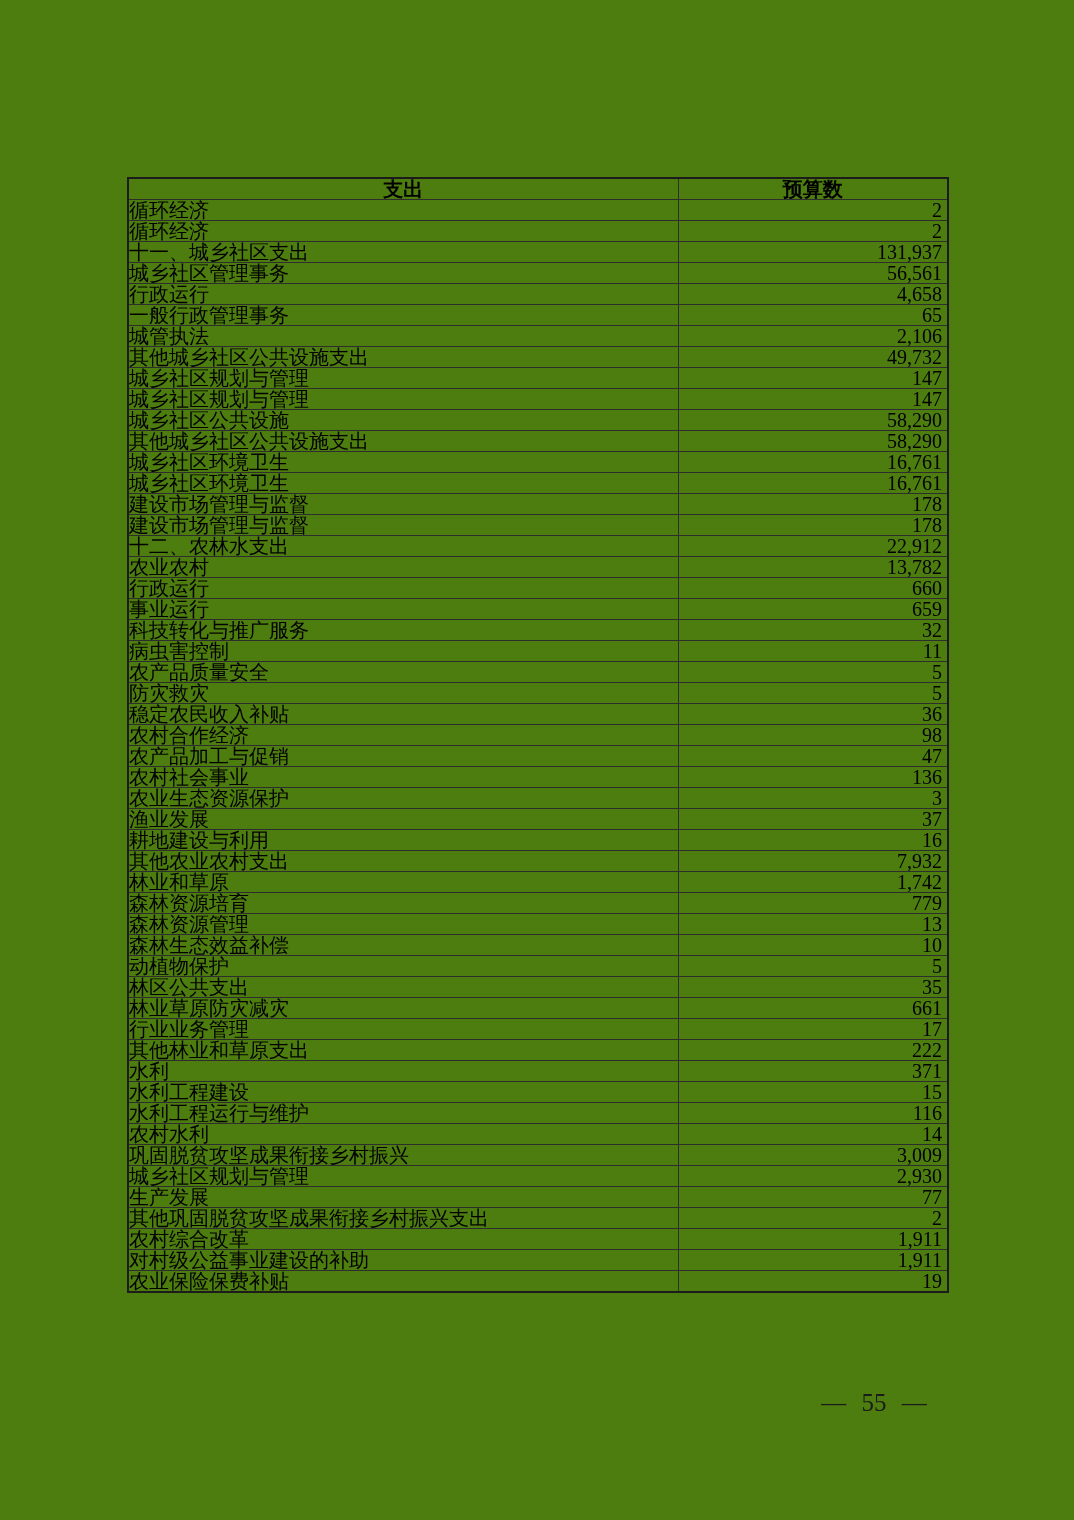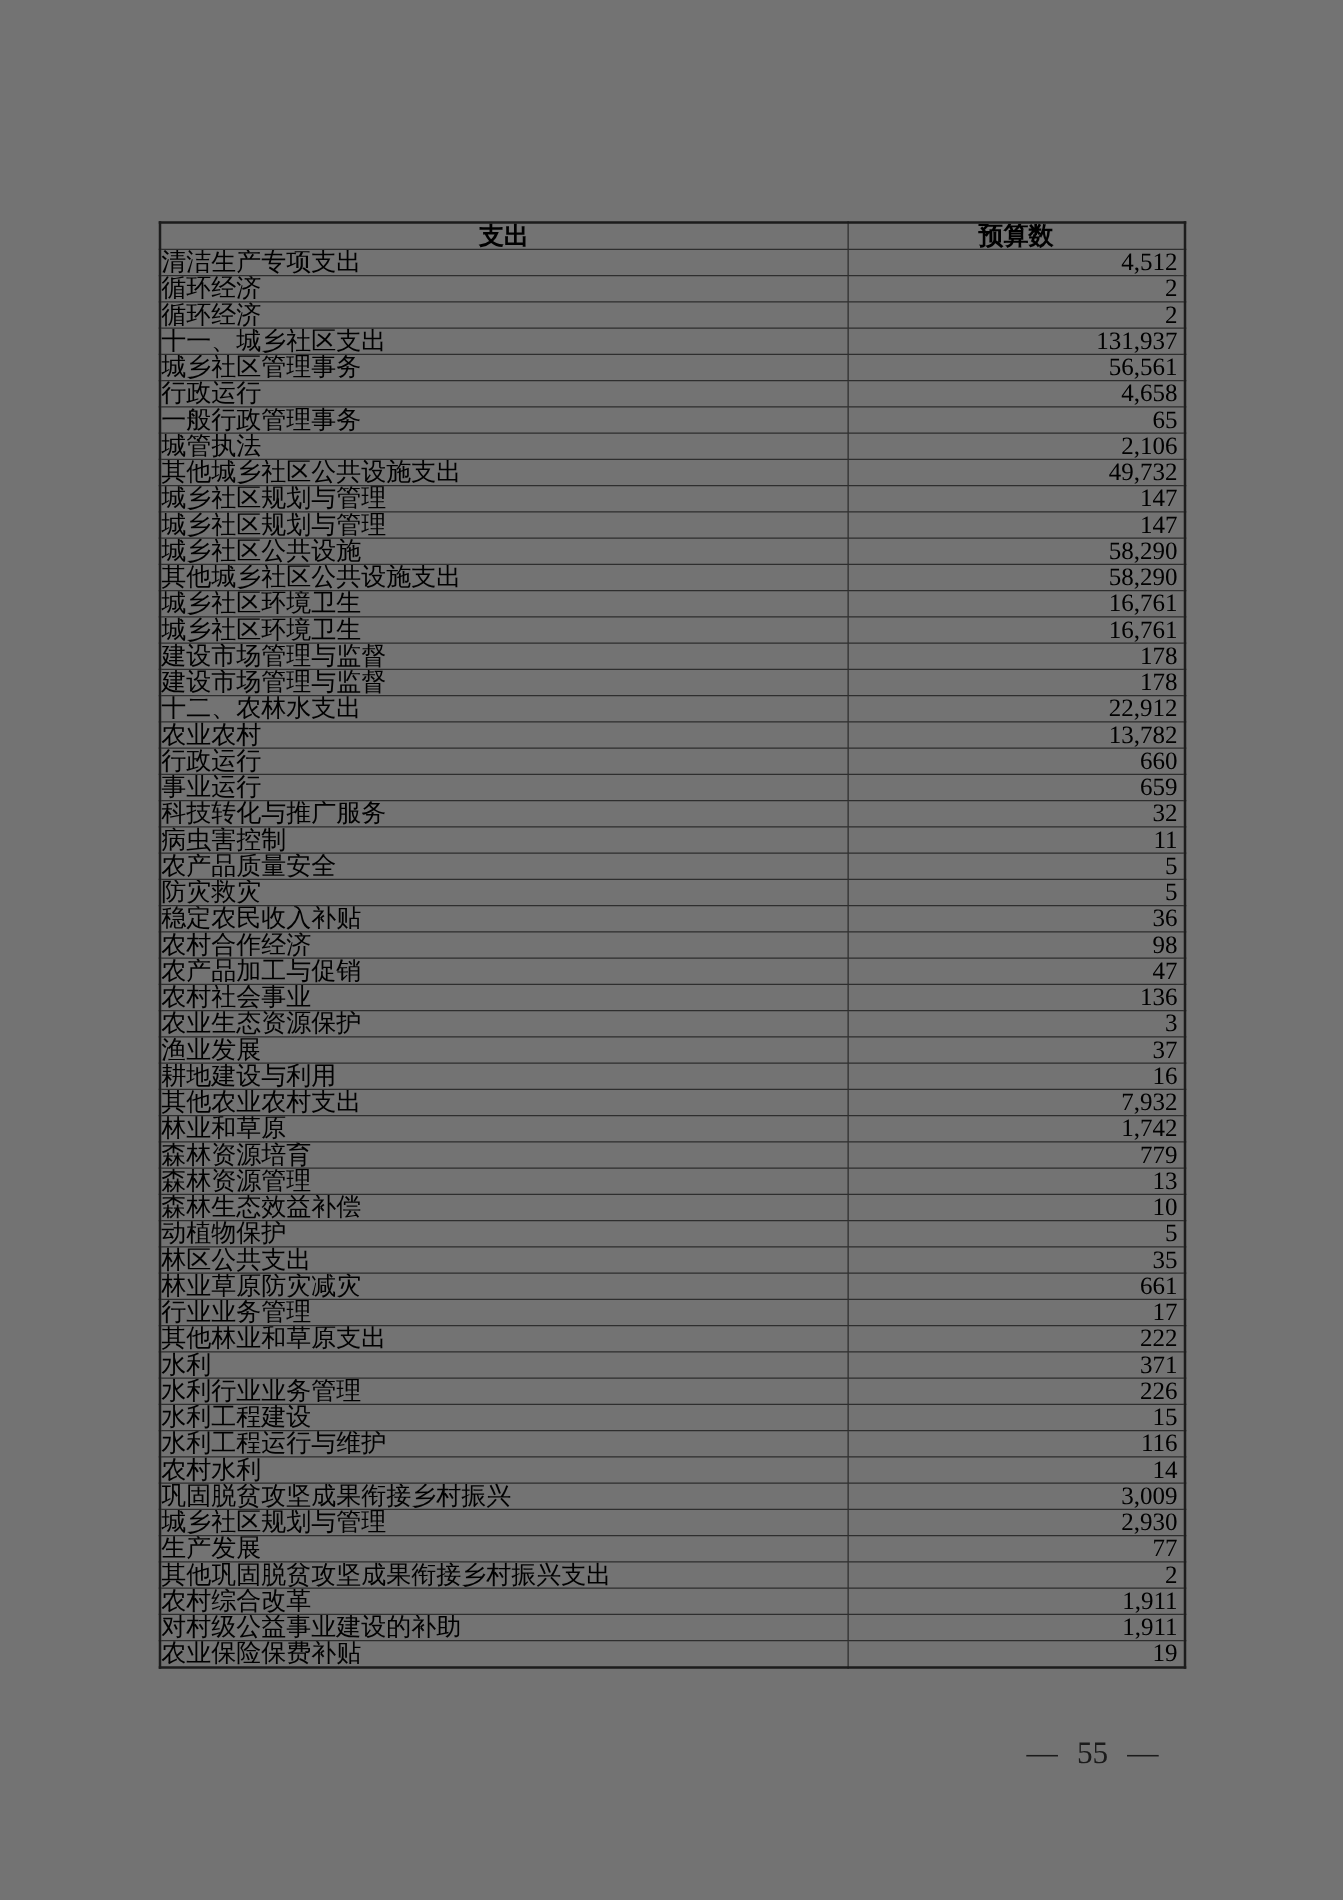--- a/index.html
+++ b/index.html
@@ -5,21 +5,21 @@
   * { margin: 0; padding: 0; box-sizing: content-box; }
   html, body { background: #ffffff; }
   body {
     width: 1074px;
     height: 1520px;
     position: relative;
     font-family: "Liberation Serif", "DejaVu Serif", serif;
     color: #000000;
     overflow: hidden;
   }
-  .sheet { position: absolute; inset: 0; background: #737373; }
+  .sheet { position: absolute; inset: 0; background: #4d7c0f; }
 
   table.budget-table {
     position: absolute;
     left: 127px;
     top: 177px;
     width: 820px;
     border-collapse: collapse;
     table-layout: fixed;
     border: 2px solid #1c1c1c;
   }
@@ -74,24 +74,20 @@
       <col class="c2">
     </colgroup>
     <thead>
       <tr>
         <th>支出</th>
         <th>预算数</th>
       </tr>
     </thead>
     <tbody id="budget-table-body">
         <tr>
-          <td class="label indent-3">清洁生产专项支出</td>
-          <td class="value">4,512</td>
-        </tr>
-        <tr>
           <td class="label indent-2">循环经济</td>
           <td class="value">2</td>
         </tr>
         <tr>
           <td class="label indent-3">循环经济</td>
           <td class="value">2</td>
         </tr>
         <tr>
           <td class="label indent-1">十一、城乡社区支出</td>
           <td class="value">131,937</td>
@@ -246,24 +242,20 @@
         </tr>
         <tr>
           <td class="label indent-3">其他林业和草原支出</td>
           <td class="value">222</td>
         </tr>
         <tr>
           <td class="label indent-2">水利</td>
           <td class="value">371</td>
         </tr>
         <tr>
-          <td class="label indent-3">水利行业业务管理</td>
-          <td class="value">226</td>
-        </tr>
-        <tr>
           <td class="label indent-3">水利工程建设</td>
           <td class="value">15</td>
         </tr>
         <tr>
           <td class="label indent-3">水利工程运行与维护</td>
           <td class="value">116</td>
         </tr>
         <tr>
           <td class="label indent-3">农村水利</td>
           <td class="value">14</td>

